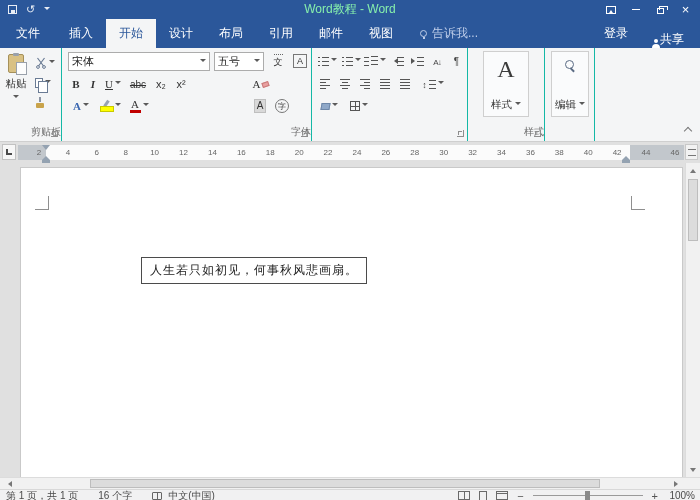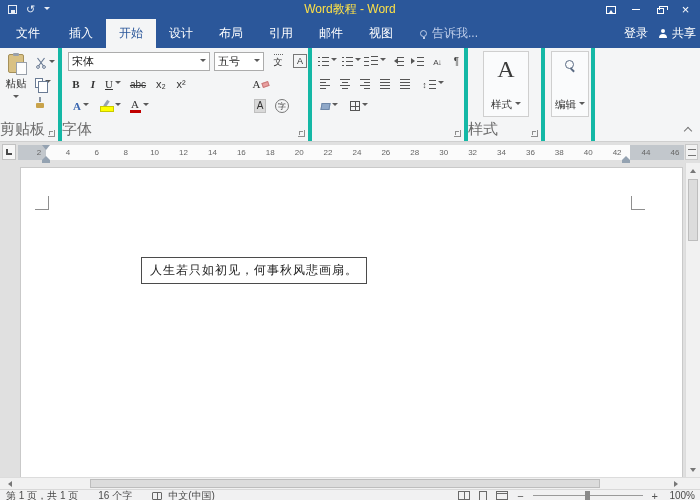--- a/index.html
+++ b/index.html
@@ -8,51 +8,51 @@
 i{font-style:normal;display:inline-block}
 
 
 .titlebar{position:absolute;left:0;top:0;width:700px;height:19px;background:#2B579A}
 .qat{position:absolute;left:8px;top:0;height:19px;display:flex;align-items:center;gap:9px}
 .ic-save{width:9px;height:9px;border:1px solid #E8EDF5;position:relative}
 .ic-save::after{content:"";position:absolute;left:2px;bottom:0;width:4px;height:3px;background:#E8EDF5}
 .ic-undo{color:#E8EDF5;font-size:11px;line-height:1}
 .ic-undo::before{content:"↺"}
 .caret-w{width:0;height:0;border:3px solid transparent;border-top:3.5px solid #E8EDF5}
-.title{position:absolute;left:150px;right:150px;top:0;height:19px;line-height:19px;text-align:center;color:#fde047;font-size:12px}
+.title{position:absolute;left:150px;right:150px;top:0;height:19px;line-height:19px;text-align:center;color:#86efac;font-size:12px}
 .win-controls{position:absolute;right:2px;top:0;height:19px;display:flex}
 .wbtn{width:25px;height:19px;display:flex;align-items:center;justify-content:center;color:#fff}
 .ic-rdo{width:10px;height:8px;border:1px solid #fff;position:relative}
 .ic-rdo::after{content:"";position:absolute;left:2px;top:1px;width:0;height:0;border:2.5px solid transparent;border-bottom:3px solid #fff}
 .ic-min{width:8px;height:1px;background:#fff}
 .ic-rest{width:7px;height:6px;border:1px solid #fff;position:relative;margin-top:2px}
 .ic-rest::before{content:"";position:absolute;left:1px;top:-3px;width:7px;height:3px;border:1px solid #fff;border-bottom:none}
 .ic-close{color:#fff;font-size:13px;line-height:1}
 .ic-close::before{content:"×"}
 
 
 .tabrow{position:absolute;left:0;top:19px;width:700px;height:29px;background:#2B579A;display:flex;align-items:stretch;color:#fff}
 .tab-file{padding:0 16px;line-height:29px}
 .tabs-list{display:flex}
 .tab{padding:0 13px;line-height:29px;color:#fff;white-space:nowrap}
 .tab.active{background:#F4F5F6;color:#2B579A}
 .tellme{display:flex;align-items:center;gap:5px;margin-left:14px;color:#BECDE9}
 .ic-bulb{width:7px;height:7px;border:1px solid #BECDE9;border-radius:50%;position:relative}
 .ic-bulb::after{content:"";position:absolute;left:1.5px;bottom:-3px;width:2px;height:2px;background:#BECDE9}
 .tab-spacer{flex:1}
-.signin{line-height:29px;margin-right:10px}
-.share{display:flex;align-items:center;gap:5px;margin-right:4px}
+.signin{line-height:29px;margin-right:23px}
+.share{display:flex;align-items:flex-end;margin-right:16px}
 .ic-person{width:9px;height:9px;position:relative}
 .ic-person::before{content:"";position:absolute;left:2.5px;top:0;width:4px;height:4px;border-radius:50%;background:#fff}
 .ic-person::after{content:"";position:absolute;left:.5px;bottom:0;width:8px;height:4px;border-radius:4px 4px 0 0;background:#fff}
 
 
 .ribbon{position:absolute;left:0;top:48px;width:700px;height:94px;background:#F4F5F6;border-bottom:1px solid #CFCFCF}
-.group{position:absolute;top:0;height:93px;border-right:4px solid #14b8a6}
-.glabel{position:absolute;left:0;right:0;bottom:2px;text-align:left;font-size:15px;color:#6B6B6B}
+.group{position:absolute;top:0;height:93px;border-right:1px solid #14b8a6}
+.glabel{position:absolute;left:0;right:0;bottom:2px;text-align:right;font-size:10px;color:#6B6B6B}
 .launcher{position:absolute;right:3px;bottom:4px;width:7px;height:7px;border-right:1px solid #8E8E8E;border-bottom:1px solid #8E8E8E}
 .launcher::before{content:"";position:absolute;left:1px;top:1px;width:3px;height:3px;border-left:1px solid #8E8E8E;border-top:1px solid #8E8E8E}
 .caret{width:0;height:0;border:3px solid transparent;border-top:3.5px solid #5A5A5A;vertical-align:middle}
 .collapse-chev{position:absolute;right:9px;bottom:7px;width:6px;height:6px;border-left:1.5px solid #777;border-top:1.5px solid #777;transform:rotate(45deg)}
 
 
 .g-clip{left:0;width:62px}
 .paste-btn{position:absolute;left:2px;top:4px;width:28px;height:70px;display:flex;flex-direction:column;align-items:center;gap:4px;padding-top:2px}
 .ic-clipboard{width:16px;height:19px;background:#D9C184;border:1px solid #A5905A;border-radius:2px;position:relative}
 .ic-clipboard::before{content:"";position:absolute;left:4px;top:-2px;width:6px;height:3px;background:#9AA1AB;border-radius:1px}

